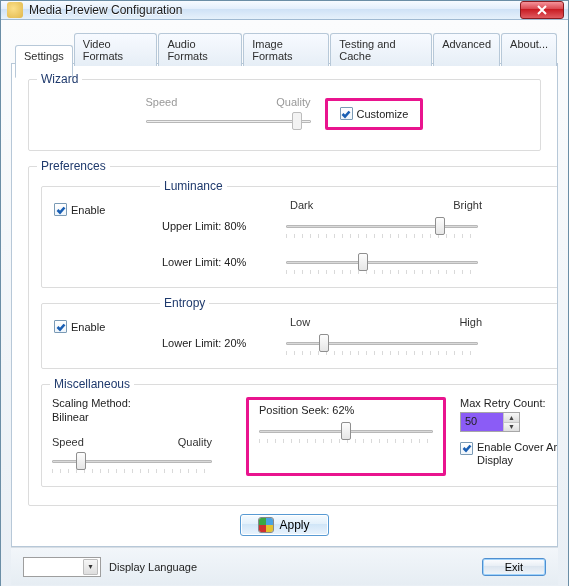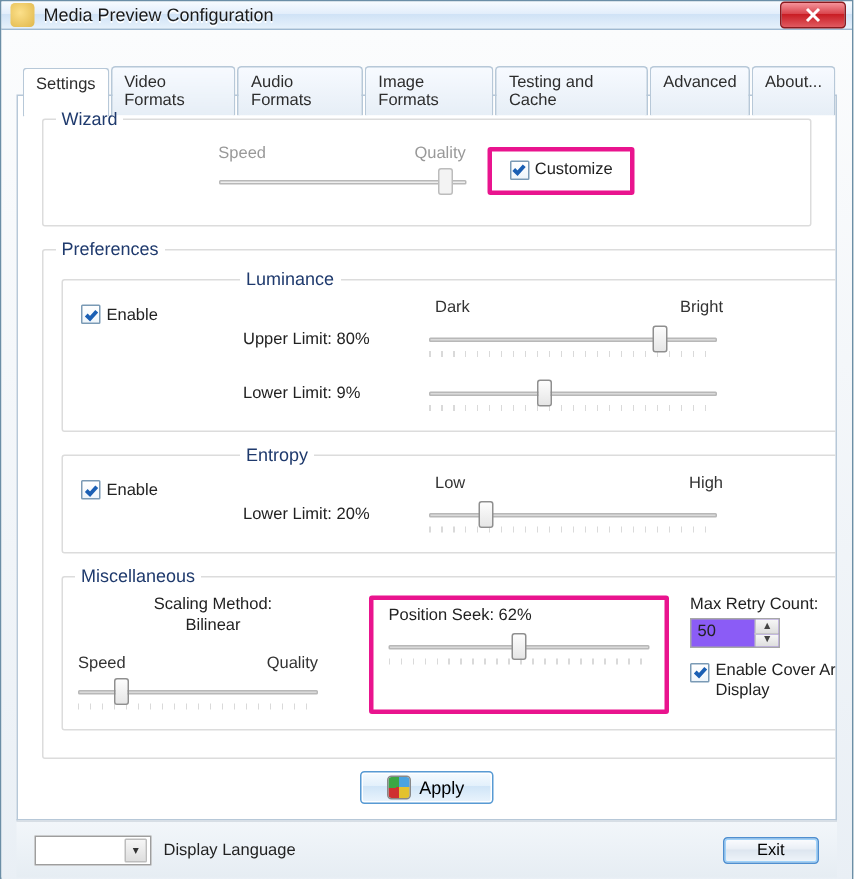--- a/index.html
+++ b/index.html
@@ -61,21 +61,21 @@
   .tab {
     padding: 4px 8px 4px 8px;
     border: 1px solid #b7c8d8;
     border-bottom: none;
     border-top-left-radius: 3px;
     border-top-right-radius: 3px;
     background: linear-gradient(to bottom,#f7faff,#e6eef6);
     margin-right: 1px;
     font-size: 11px;
     color: #2d2d2d;
-    position: relative; top: 14px;
+    position: relative; top: 3px;
     cursor: default;
   }
   .tab.active {
     background: #fff;
     border-bottom: 1px solid #fff;
     top: 15px;
   }
   .tabpanel {
     flex: 1;
     border: 1px solid #b7c8d8;
@@ -303,21 +303,21 @@
 
           <div class="lumrow">
             <span class="txt">Upper Limit: 80%</span>
             <div class="hslider" style="width:192px;">
               <div class="track"></div>
                 <div class="ticks"></div>
               <div class="thumb" style="left:80%;"></div>
             </div>
           </div>
           <div class="lumrow" style="margin-bottom:4px;">
-            <span class="txt">Lower Limit: 9%</span>
+            <span class="txt">Lower Limit: 40%</span>
             <div class="hslider" style="width:192px;">
               <div class="track"></div>
                 <div class="ticks"></div>
               <div class="thumb" style="left:40%;"></div>
             </div>
           </div>
         </fieldset>
 
         <fieldset class="fieldset" style="padding-left:120px;">
           <legend>Entropy</legend>
@@ -342,21 +342,21 @@
                 <div class="ticks"></div>
               <div class="thumb" style="left:20%;"></div>
             </div>
           </div>
         </fieldset>
 
         <fieldset class="fieldset">
           <legend>Miscellaneous</legend>
 
           <div class="misc-grid">
-            <div style="white-space:pre-line; line-height:1.25;text-align:center;">Scaling Method:
+            <div style="white-space:pre-line; line-height:1.25;">Scaling Method:
 Bilinear</div>
 
             <div class="highlight-pink" style="grid-row: span 3; padding:4px 10px 10px 10px;">
               <div style="margin-bottom:4px;">Position Seek: 62%</div>
               <div class="hslider" style="width:100%;">
                 <div class="track"></div>
                   <div class="ticks"></div>
                 <div class="thumb" style="left:50%;"></div>
               </div>
             </div>

